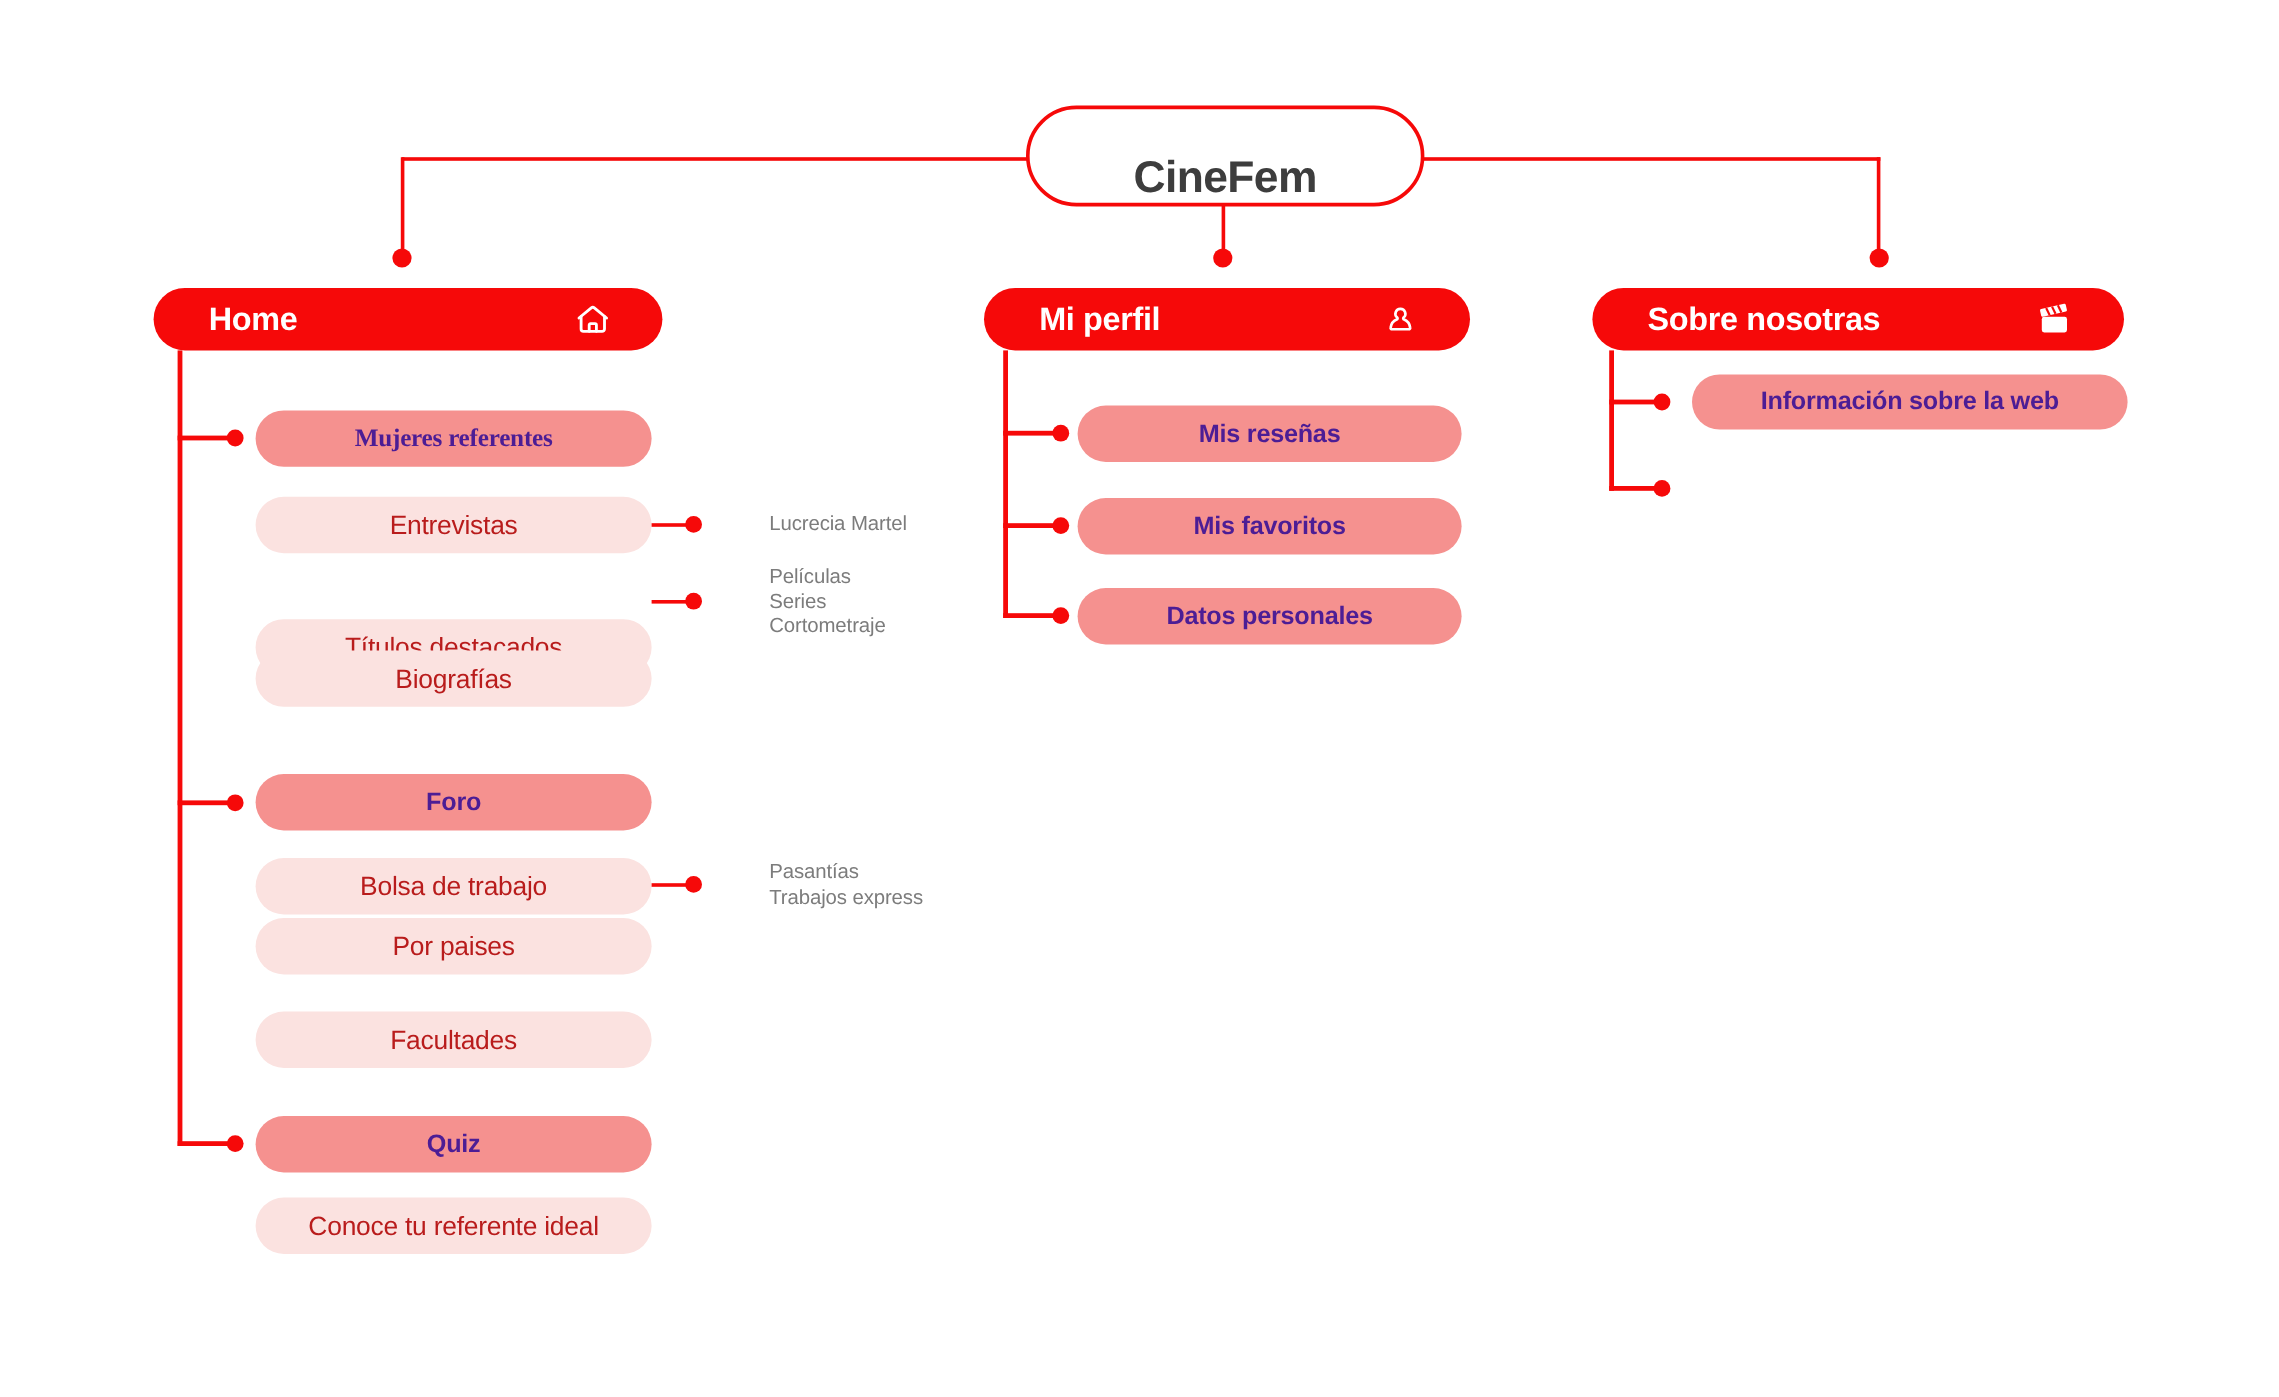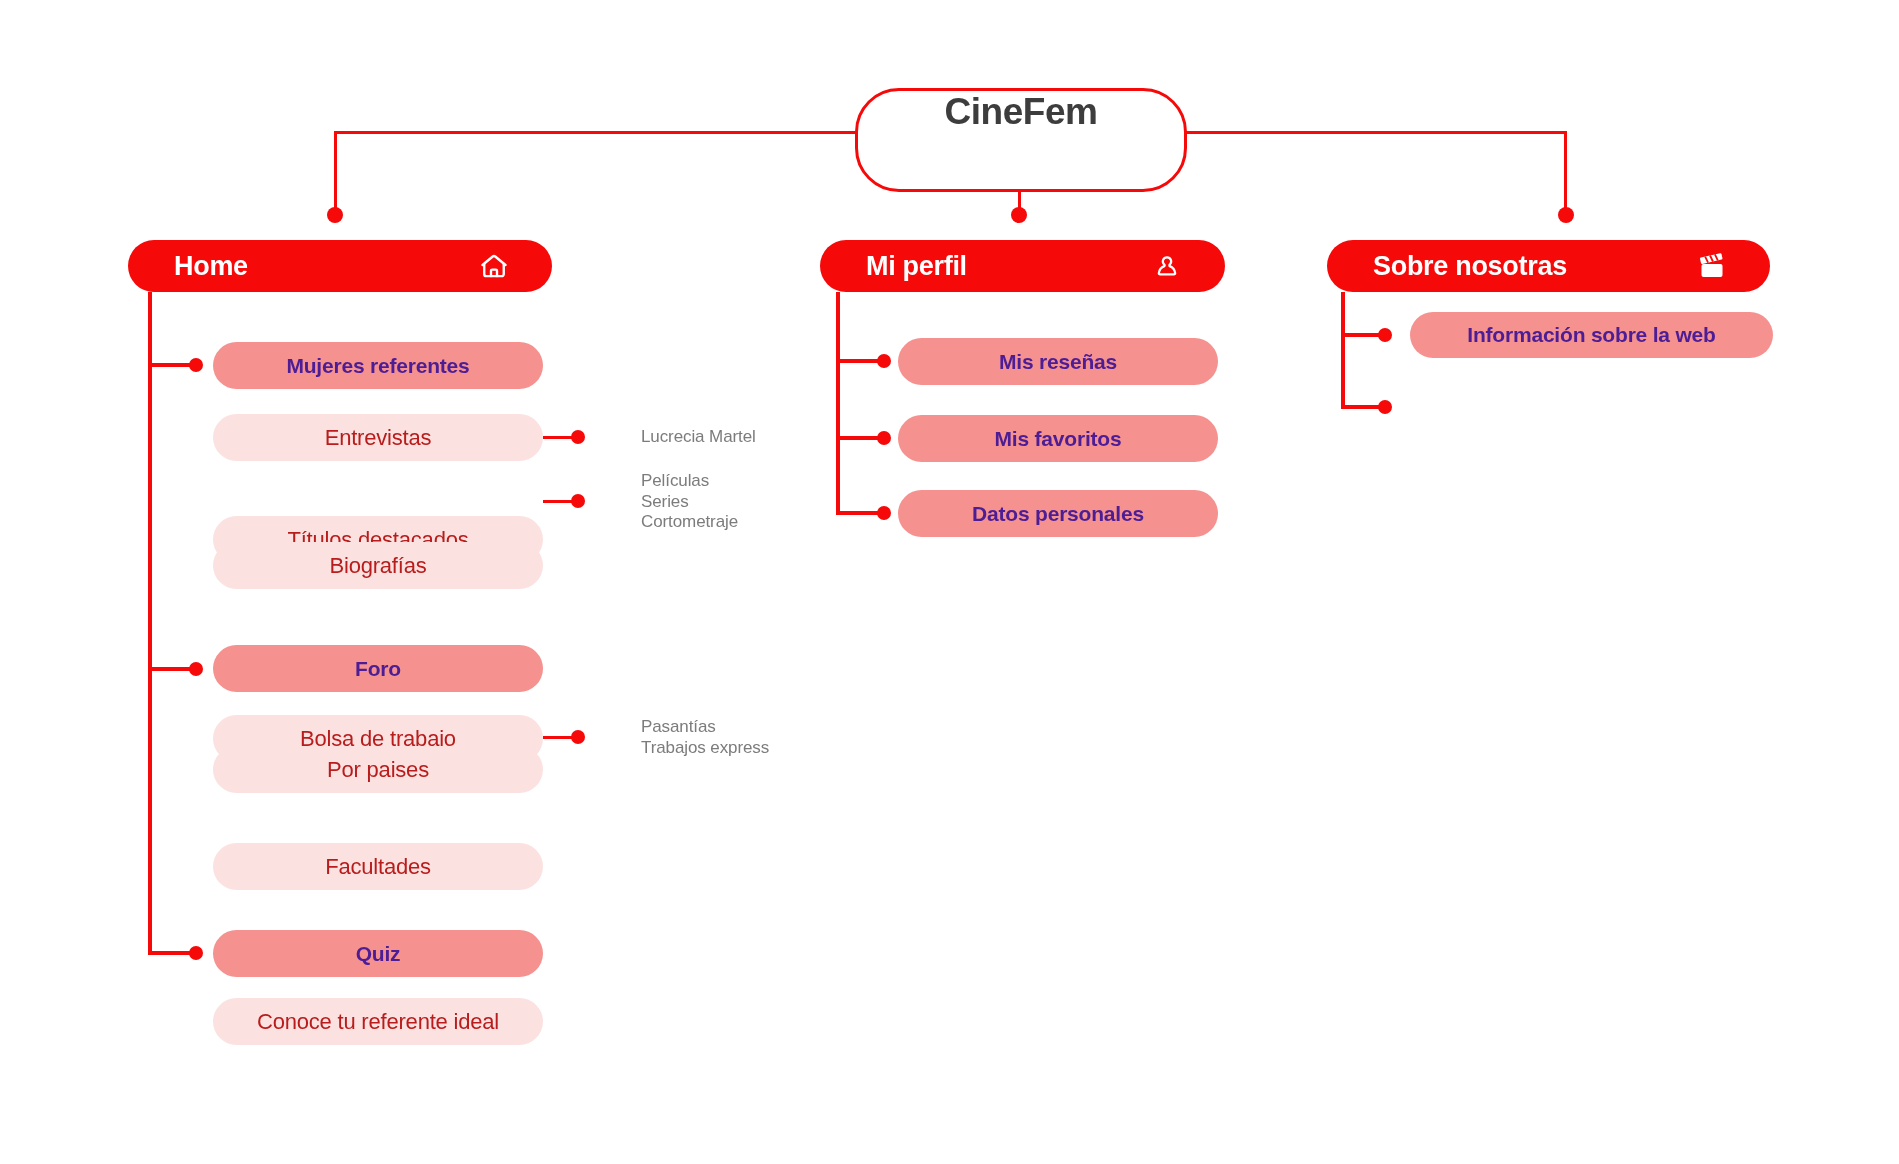--- a/index.html
+++ b/index.html
@@ -1,23 +1,23 @@
 <!DOCTYPE html>
 <html><head>
 <meta charset="utf-8">
 <style>
   html,body{margin:0;padding:0;background:#ffffff;}
   #canvas{
     position:relative;width:1899px;height:1164px;background:#ffffff;overflow:hidden;
     font-family:"Liberation Sans",sans-serif;
   }
   .root-pill{
-    position:absolute;left:855px;top:88px;width:332px;height:104px;
+    position:absolute;left:855px;top:88px;width:332px;height:84px;
     background:#ffffff;border:3.5px solid #F60909;border-radius:44px;
-    display:flex;align-items:flex-start;justify-content:center;box-sizing:border-box;
+    display:flex;align-items:flex-end;justify-content:center;box-sizing:border-box;
   }
   .root-pill span{font-size:37px;font-weight:700;color:#3D3D3D;letter-spacing:-0.5px;}
   .pill-header{
     position:absolute;height:52px;background:#F60909;border-radius:26px;
     display:flex;align-items:center;box-sizing:border-box;padding-left:46px;
   }
   .pill-header .hlabel{font-size:27px;font-weight:700;color:#ffffff;letter-spacing:-0.3px;}
   .pill-header .hicon{position:absolute;right:42px;top:50%;transform:translateY(-50%);width:32px;height:32px;display:flex;align-items:center;justify-content:center;}
   .pill-salmon{
     position:absolute;height:47px;background:#F5918F;border-radius:23.5px;
@@ -69,42 +69,42 @@
   </div>
 
   <div class="vline" style="left:148px;top:292px;width:4px;height:663px;"></div>
   <div class="hline" style="left:148px;top:363px;width:46px;height:4px;"></div>
   <div class="dot-sm" style="left:189px;top:358px;"></div>
   <div class="hline" style="left:148px;top:667px;width:46px;height:4px;"></div>
   <div class="dot-sm" style="left:189px;top:662px;"></div>
   <div class="hline" style="left:148px;top:951px;width:46px;height:4px;"></div>
   <div class="dot-sm" style="left:189px;top:946px;"></div>
 
-  <div class="pill-salmon" style="left:213px;top:342px;width:330px;">Mujeres referentes</div>
+  <div class="pill-salmon" style="left:213px;top:342px;width:330px;font-family:Liberation Serif, serif;">Mujeres referentes</div>
   <div class="pill-light" style="left:213px;top:414px;width:330px;">Entrevistas</div>
   <div class="pill-light" style="left:213px;top:468px;width:330px;margin-top:48px;">Títulos destacados</div>
   <div class="pill-light" style="left:213px;top:542px;width:330px;">Biografías</div>
 
   <div class="hline" style="left:543px;top:436px;width:32px;height:3px;"></div>
   <div class="dot-sm" style="left:571px;top:430px;"></div>
   <div class="note" style="left:600px;top:427px;">
     <div>Lucrecia Martel</div>
   </div>
 
   <div class="hline" style="left:543px;top:500px;width:32px;height:3px;"></div>
   <div class="dot-sm" style="left:571px;top:494px;"></div>
   <div class="note" style="left:600px;top:471px;">
     <div>Películas</div>
     <div>Series</div>
     <div>Cortometraje</div>
   </div>
 
   <div class="pill-salmon" style="left:213px;top:645px;width:330px;">Foro</div>
   <div class="pill-light" style="left:213px;top:715px;width:330px;">Bolsa de trabajo</div>
-  <div class="pill-light" style="left:213px;top:746px;width:330px;text-align:center;">Por paises</div>
+  <div class="pill-light" style="left:213px;top:765px;width:330px;text-align:center;">Por paises</div>
   <div class="pill-light" style="left:213px;top:843px;width:330px;">Facultades</div>
 
   <div class="hline" style="left:543px;top:736px;width:32px;height:3px;"></div>
   <div class="dot-sm" style="left:571px;top:730px;"></div>
   <div class="note" style="left:600px;top:717px;">
     <div>Pasantías</div>
     <div>Trabajos express</div>
   </div>
 
   <div class="pill-salmon" style="left:213px;top:930px;width:330px;">Quiz</div>

